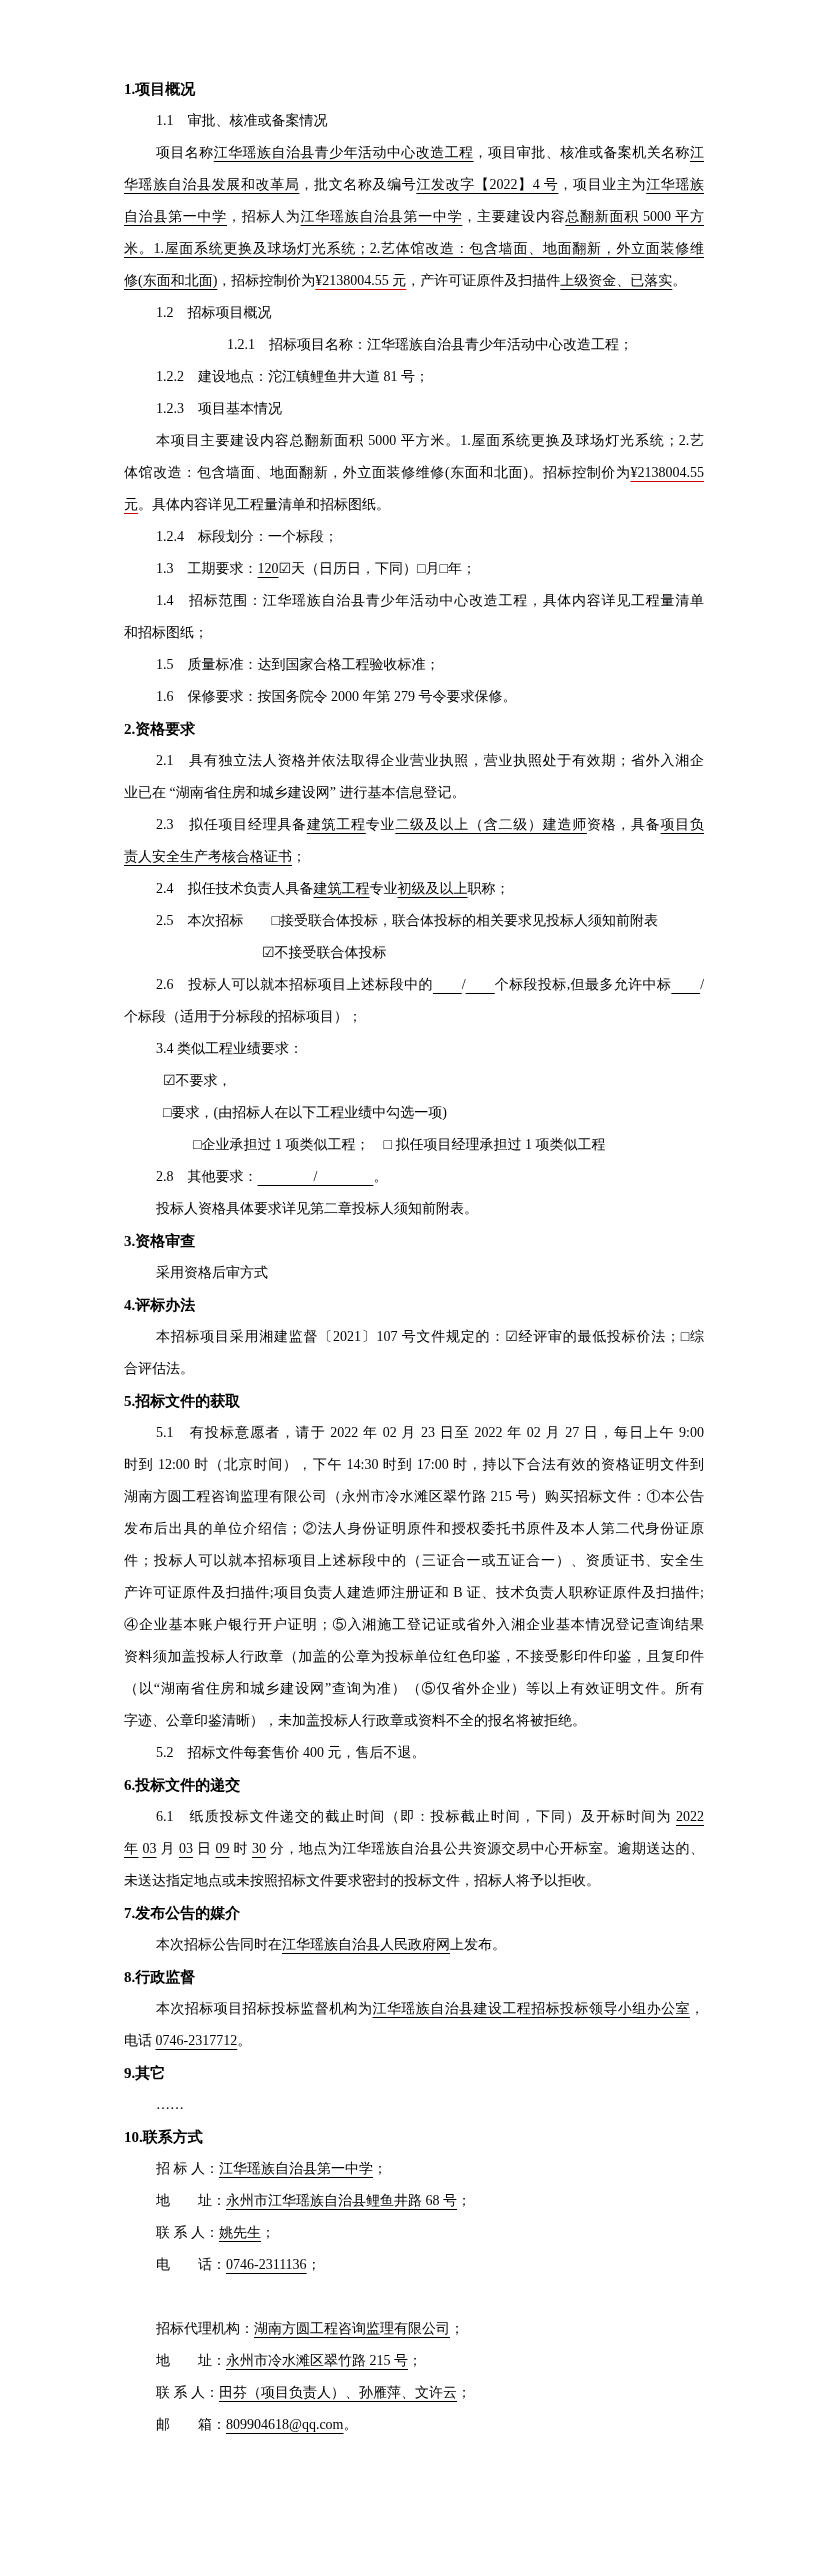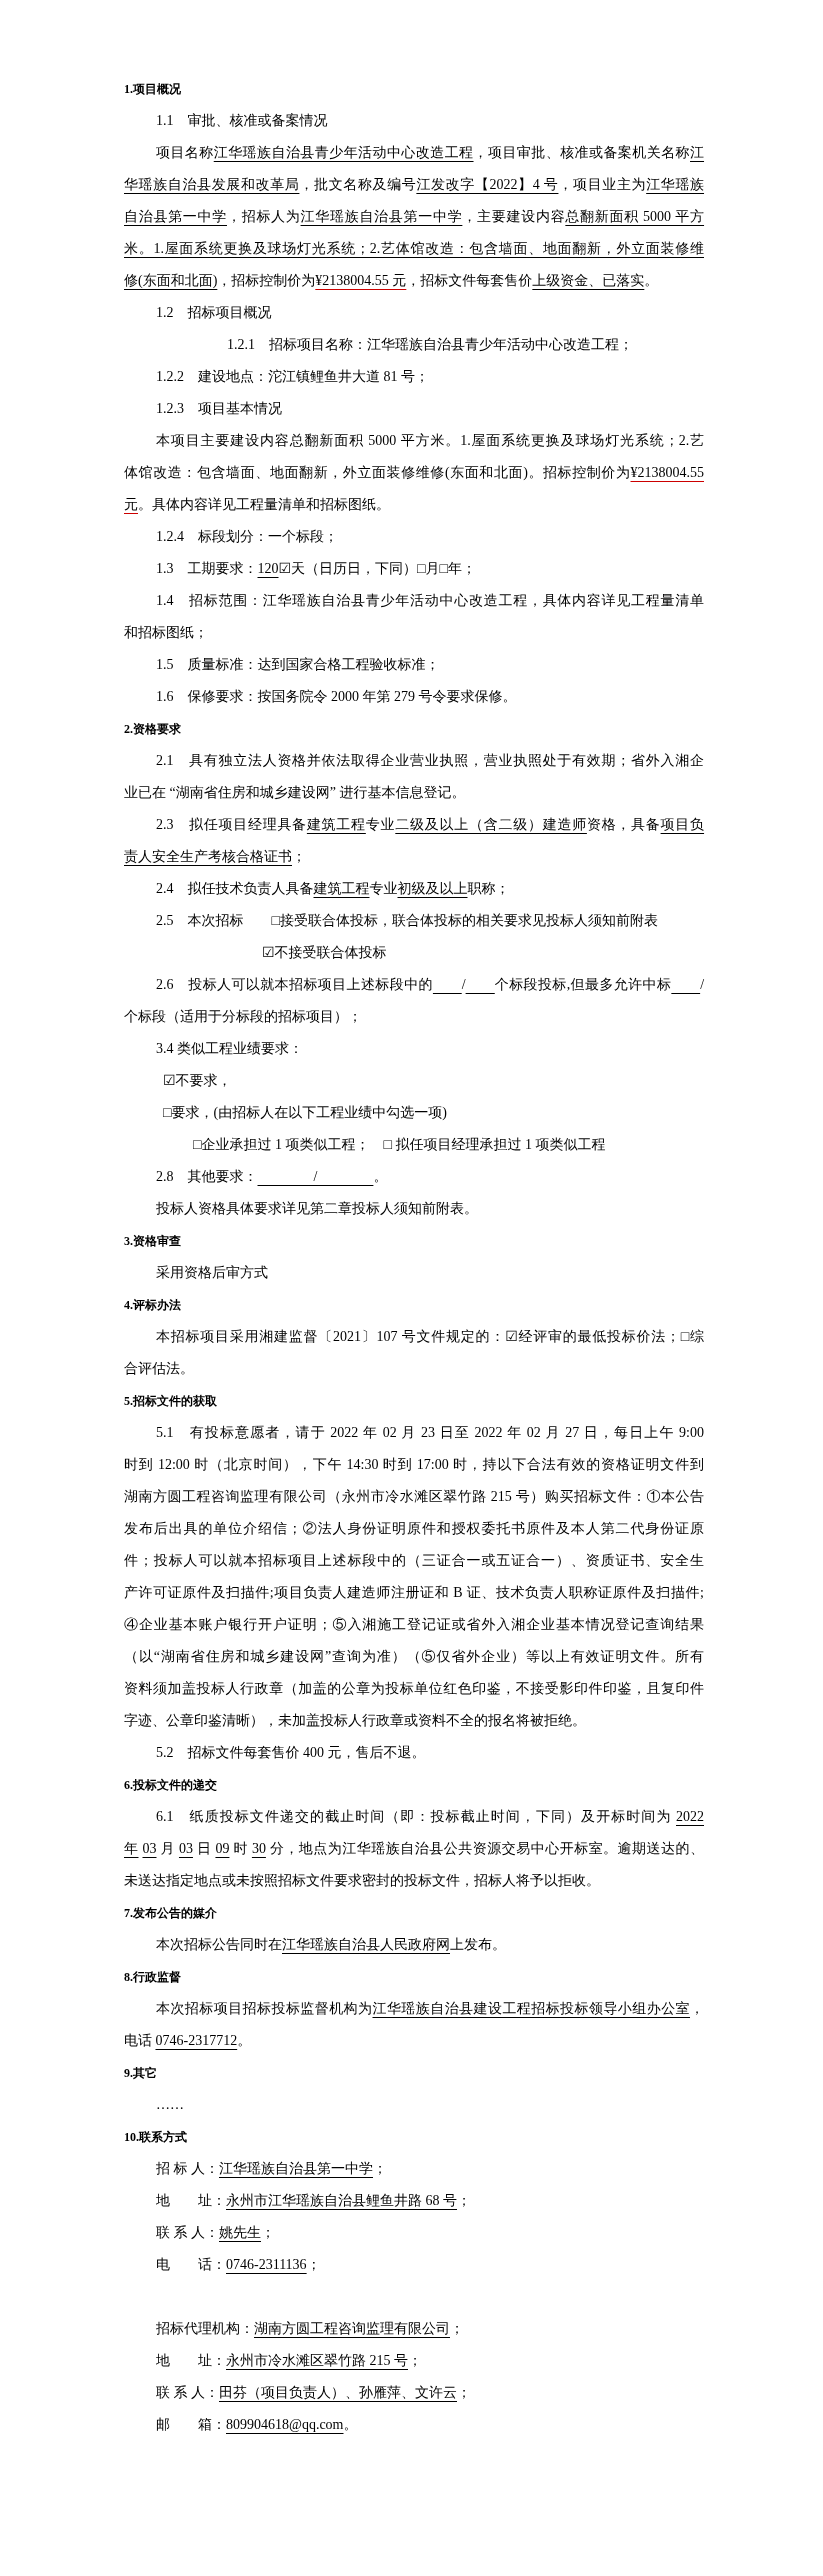--- a/index.html
+++ b/index.html
@@ -9,41 +9,41 @@
     font-family:"Liberation Serif","DejaVu Serif",serif;
     position:relative;overflow:hidden;
   }
   #doc{
     position:absolute;left:124px;top:73px;width:580px;
   }
   .ln{
     height:32px;line-height:32px;font-size:14px;
     white-space:normal;
   }
-  .ln.b{font-weight:700;font-size:12px;}
+  .ln.b{font-weight:700;font-size:15px;}
   .ln.j{text-align:justify;text-align-last:justify;}
   .u{
     text-decoration:underline;
     text-decoration-thickness:1px;
     text-underline-offset:4.2px;
   }
   .u.r{text-decoration-color:#cc0000;}
   .blank{height:32px;}
 </style>
 </head>
 <body>
 
 <div id="doc">
     <div class="ln b"><span class="">1.项目概况</span></div>
     <div class="ln" style="padding-left: 32px;"><span class="">1.1　审批、核准或备案情况</span></div>
     <div class="ln j" style="padding-left: 32px;"><span class="">项目名称</span><span class="u">江华瑶族自治县青少年活动中心改造工程</span><span class="">，项目审批、核准或备案机关名称</span><span class="u">江</span></div>
     <div class="ln j"><span class="u">华瑶族自治县发展和改革局</span><span class="">，批文名称及编号</span><span class="u">江发改字【2022】4 号</span><span class="">，项目业主为</span><span class="u">江华瑶族</span></div>
     <div class="ln j"><span class="u">自治县第一中学</span><span class="">，招标人为</span><span class="u">江华瑶族自治县第一中学</span><span class="">，主要建设内容</span><span class="u">总翻新面积 5000 平方</span></div>
     <div class="ln j"><span class="u">米。1.屋面系统更换及球场灯光系统；2.艺体馆改造：包含墙面、地面翻新，外立面装修维</span></div>
-    <div class="ln"><span class="u">修(东面和北面)</span><span class="">，招标控制价为</span><span class="u r">¥2138004.55 元</span><span class="">，招标文件每套售价</span><span class="u">上级资金、已落实</span><span class="">。</span></div>
+    <div class="ln"><span class="u">修(东面和北面)</span><span class="">，招标控制价为</span><span class="u r">¥2138004.55 元</span><span class="">，产许可证原件及扫描件</span><span class="u">上级资金、已落实</span><span class="">。</span></div>
     <div class="ln" style="padding-left: 32px;"><span class="">1.2　招标项目概况</span></div>
     <div class="ln" style="padding-left: 32px; text-align: center;"><span class="">1.2.1　招标项目名称：江华瑶族自治县青少年活动中心改造工程；</span></div>
     <div class="ln" style="padding-left: 32px;"><span class="">1.2.2　建设地点：沱江镇鲤鱼井大道 81 号；</span></div>
     <div class="ln" style="padding-left: 32px;"><span class="">1.2.3　项目基本情况</span></div>
     <div class="ln j" style="padding-left: 32px;"><span class="">本项目主要建设内容总翻新面积 5000 平方米。1.屋面系统更换及球场灯光系统；2.艺</span></div>
     <div class="ln j"><span class="">体馆改造：包含墙面、地面翻新，外立面装修维修(东面和北面)。招标控制价为</span><span class="u r">¥2138004.55</span></div>
     <div class="ln"><span class="u r">元</span><span class="">。具体内容详见工程量清单和招标图纸。</span></div>
     <div class="ln" style="padding-left: 32px;"><span class="">1.2.4　标段划分：一个标段；</span></div>
     <div class="ln" style="padding-left: 32px;"><span class="">1.3　工期要求：</span><span class="u">120</span><span class=""><span>☑</span>天（日历日，下同）<span>□</span>月<span>□</span>年；</span></div>
     <div class="ln j" style="padding-left: 32px;"><span class="">1.4　招标范围：江华瑶族自治县青少年活动中心改造工程，具体内容详见工程量清单</span></div>
@@ -72,22 +72,22 @@
     <div class="ln j" style="padding-left: 32px;"><span class="">本招标项目采用湘建监督〔2021〕107 号文件规定的：<span>☑</span>经评审的最低投标价法；<span>□</span>综</span></div>
     <div class="ln"><span class="">合评估法。</span></div>
     <div class="ln b"><span class="">5.招标文件的获取</span></div>
     <div class="ln j" style="padding-left: 32px;"><span class="">5.1　有投标意愿者，请于 2022 年 02 月 23 日至 2022 年 02 月 27 日，每日上午 9:00</span></div>
     <div class="ln j"><span class="">时到 12:00 时（北京时间），下午 14:30 时到 17:00 时，持以下合法有效的资格证明文件到</span></div>
     <div class="ln j"><span class="">湖南方圆工程咨询监理有限公司（永州市冷水滩区翠竹路 215 号）购买招标文件：①本公告</span></div>
     <div class="ln j"><span class="">发布后出具的单位介绍信；②法人身份证明原件和授权委托书原件及本人第二代身份证原</span></div>
     <div class="ln j"><span class="">件；投标人可以就本招标项目上述标段中的（三证合一或五证合一）、资质证书、安全生</span></div>
     <div class="ln j"><span class="">产许可证原件及扫描件;项目负责人建造师注册证和 B 证、技术负责人职称证原件及扫描件;</span></div>
     <div class="ln j"><span class="">④企业基本账户银行开户证明；⑤入湘施工登记证或省外入湘企业基本情况登记查询结果</span></div>
+    <div class="ln j"><span class="">资料须加盖投标人行政章（加盖的公章为投标单位红色印鉴，不接受影印件印鉴，且复印件</span></div>
     <div class="ln j"><span class="">（以“湖南省住房和城乡建设网”查询为准）（⑤仅省外企业）等以上有效证明文件。所有</span></div>
-    <div class="ln j"><span class="">资料须加盖投标人行政章（加盖的公章为投标单位红色印鉴，不接受影印件印鉴，且复印件</span></div>
     <div class="ln"><span class="">字迹、公章印鉴清晰），未加盖投标人行政章或资料不全的报名将被拒绝。</span></div>
     <div class="ln" style="padding-left: 32px;"><span class="">5.2　招标文件每套售价 400 元，售后不退。</span></div>
     <div class="ln b"><span class="">6.投标文件的递交</span></div>
     <div class="ln j" style="padding-left: 32px;"><span class="">6.1　纸质投标文件递交的截止时间（即：投标截止时间，下同）及开标时间为 </span><span class="u">2022</span></div>
     <div class="ln j"><span class="u">年</span><span class=""> </span><span class="u">03</span><span class=""> 月 </span><span class="u">03</span><span class=""> 日 </span><span class="u">09</span><span class=""> 时 </span><span class="u">30</span><span class=""> 分，地点为江华瑶族自治县公共资源交易中心开标室。逾期送达的、</span></div>
     <div class="ln"><span class="">未送达指定地点或未按照招标文件要求密封的投标文件，招标人将予以拒收。</span></div>
     <div class="ln b"><span class="">7.发布公告的媒介</span></div>
     <div class="ln" style="padding-left: 32px; font-family: Liberation Serif, serif;"><span class="">本次招标公告同时在</span><span class="u">江华瑶族自治县人民政府网</span><span class="">上发布。</span></div>
     <div class="ln b"><span class="">8.行政监督</span></div>
     <div class="ln j" style="padding-left: 32px;"><span class="">本次招标项目招标投标监督机构为</span><span class="u">江华瑶族自治县建设工程招标投标领导小组办公室</span><span class="">，</span></div>

